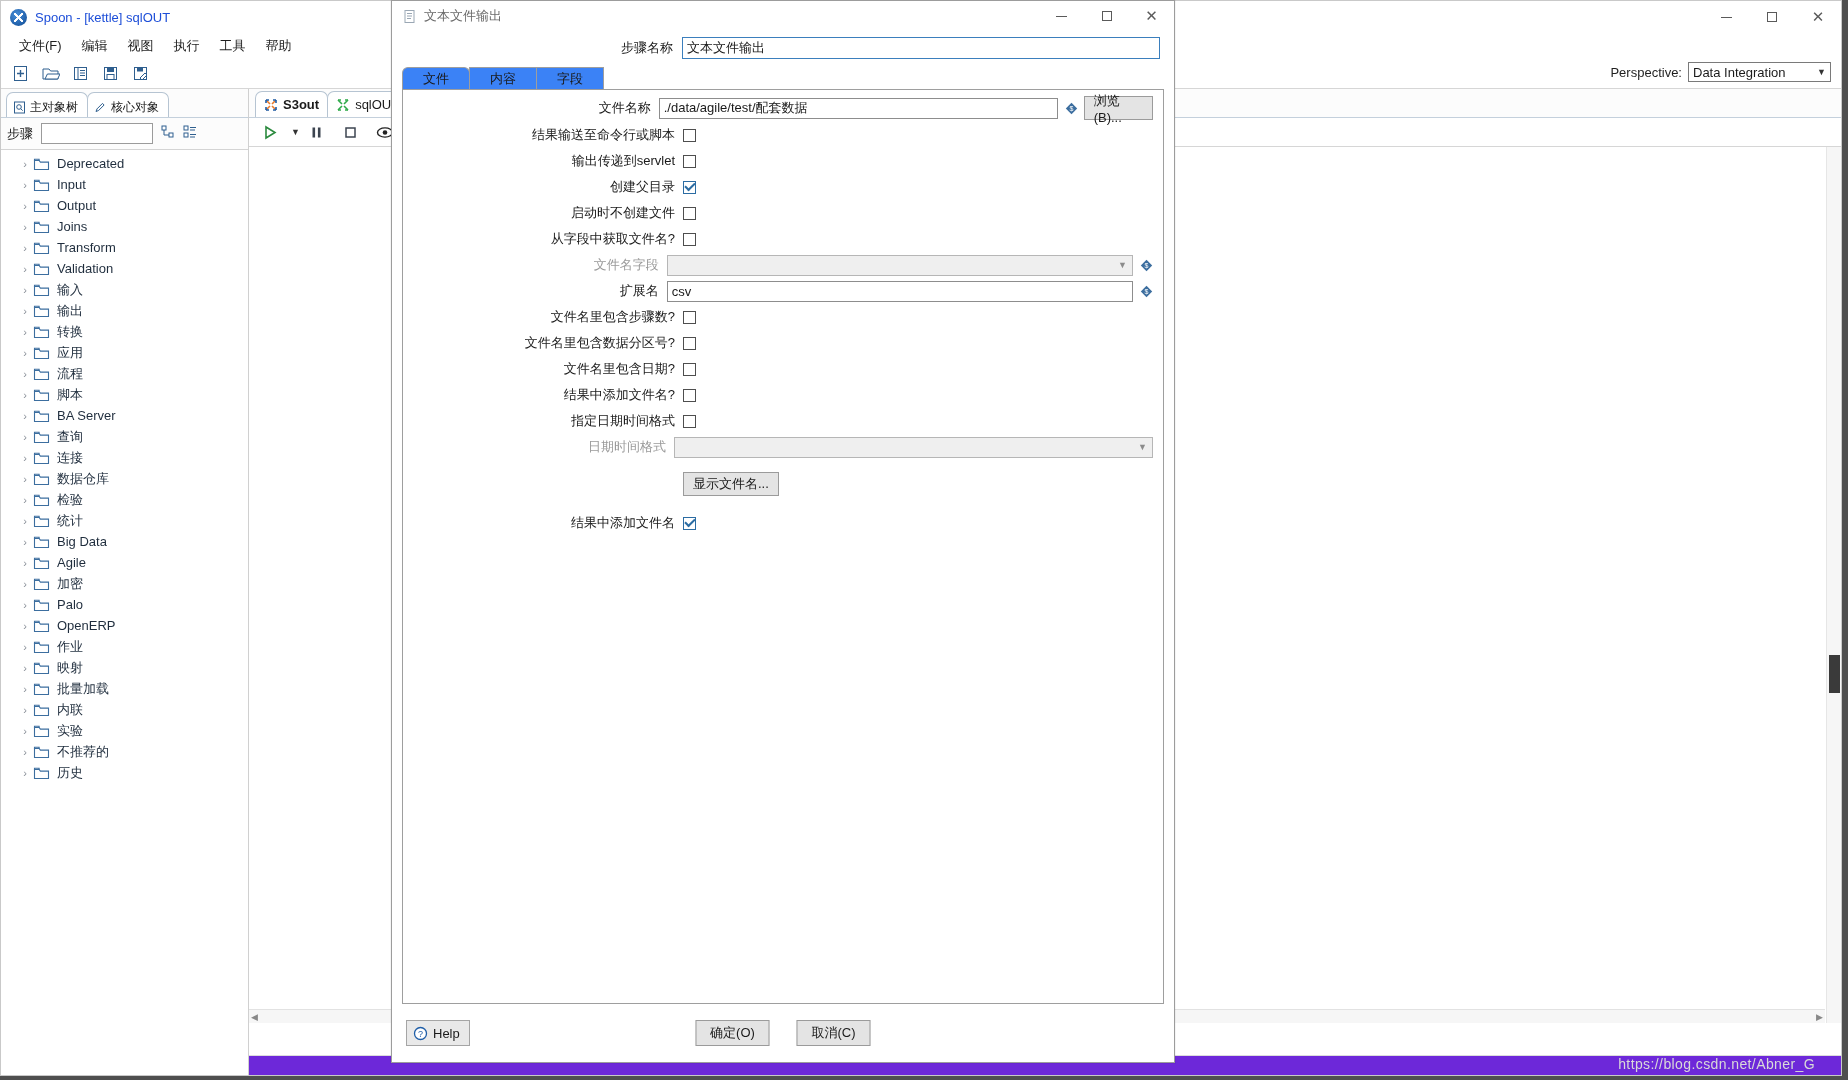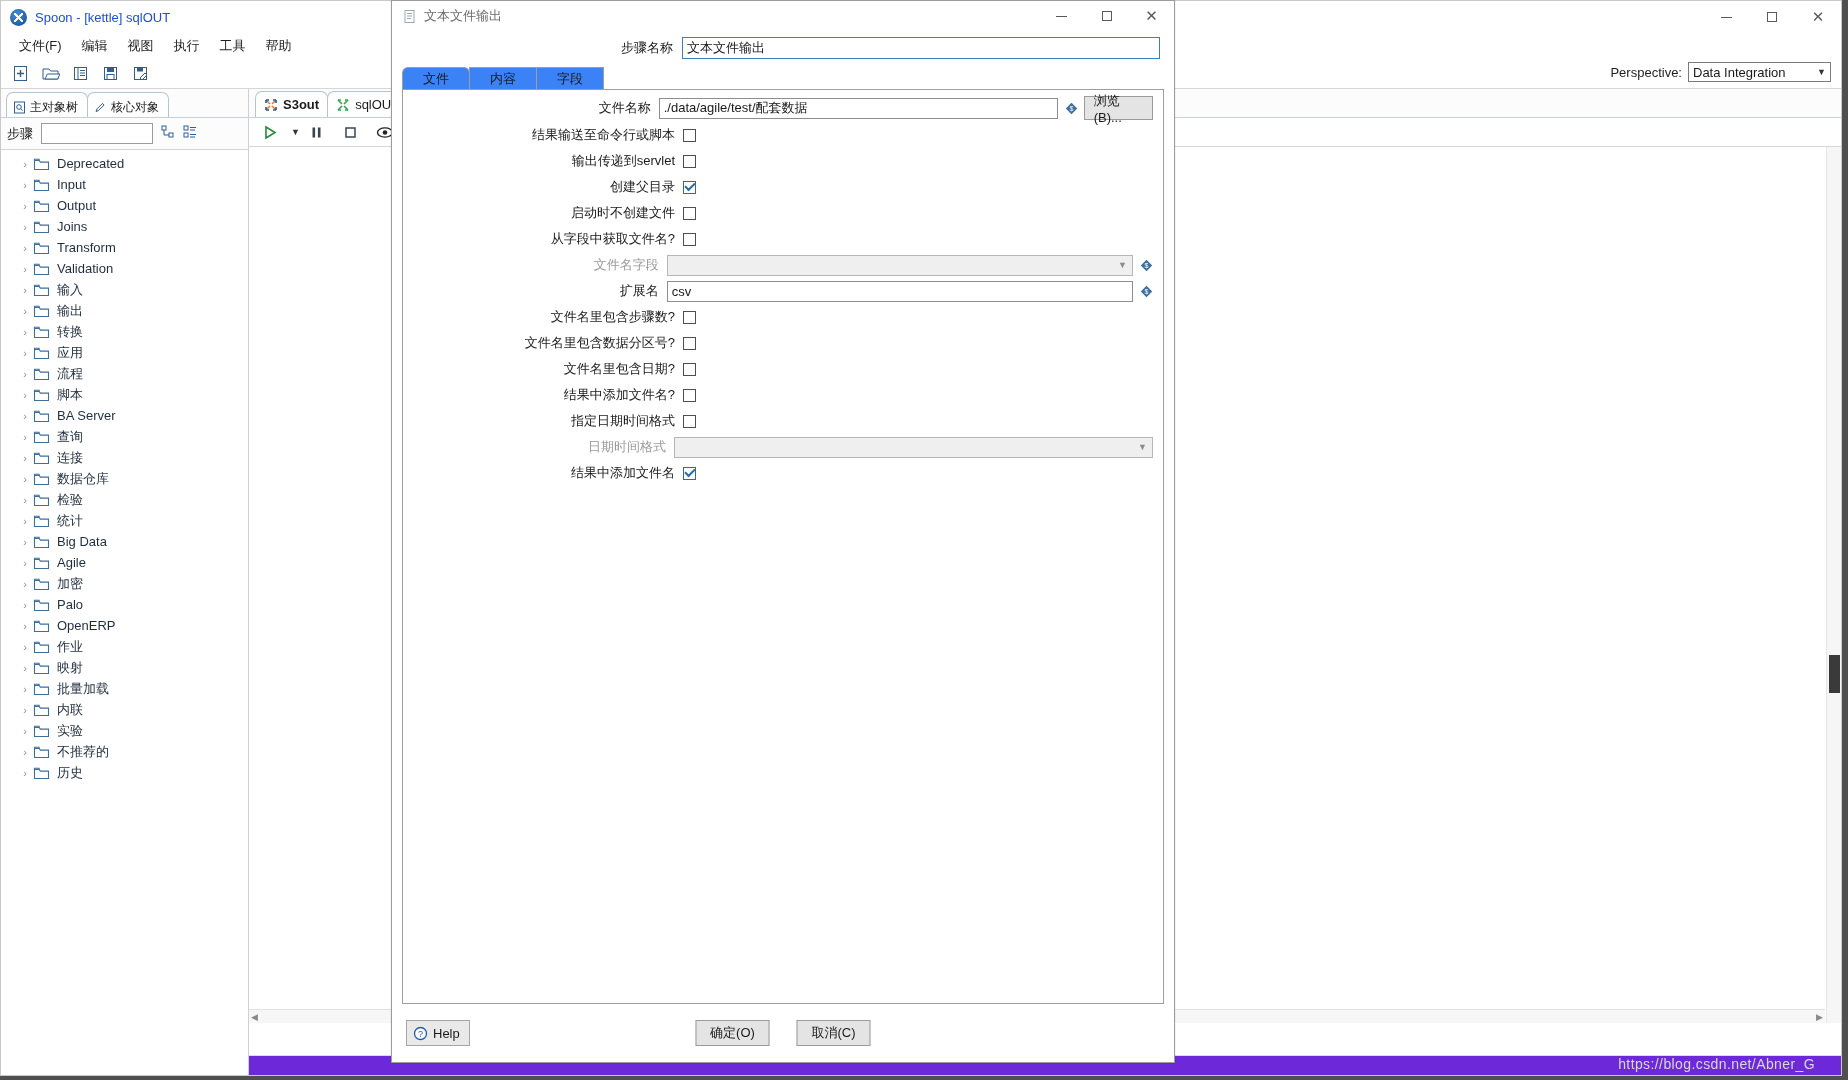--- a/index.html
+++ b/index.html
@@ -1109,20 +1109,24 @@
     </div>
 
     <div class="frow">
       <span class="flabel disabled">日期时间格式</span>
       <div class="fcombo">
         <span></span>
         <span class="cv">▼</span>
       </div>
     </div>
 
+    <div class="frow show-files-row">
+      <span class="show-files-spacer"></span>
+      <span class="btn">显示文件名...</span>
+    </div>
 
     <div class="frow">
       <span class="flabel">结果中添加文件名</span>
       <span class="checkbox checked"></span>
     </div>
 
   </div>
 
   <div class="dlg-footer">
     <span class="help-btn">

